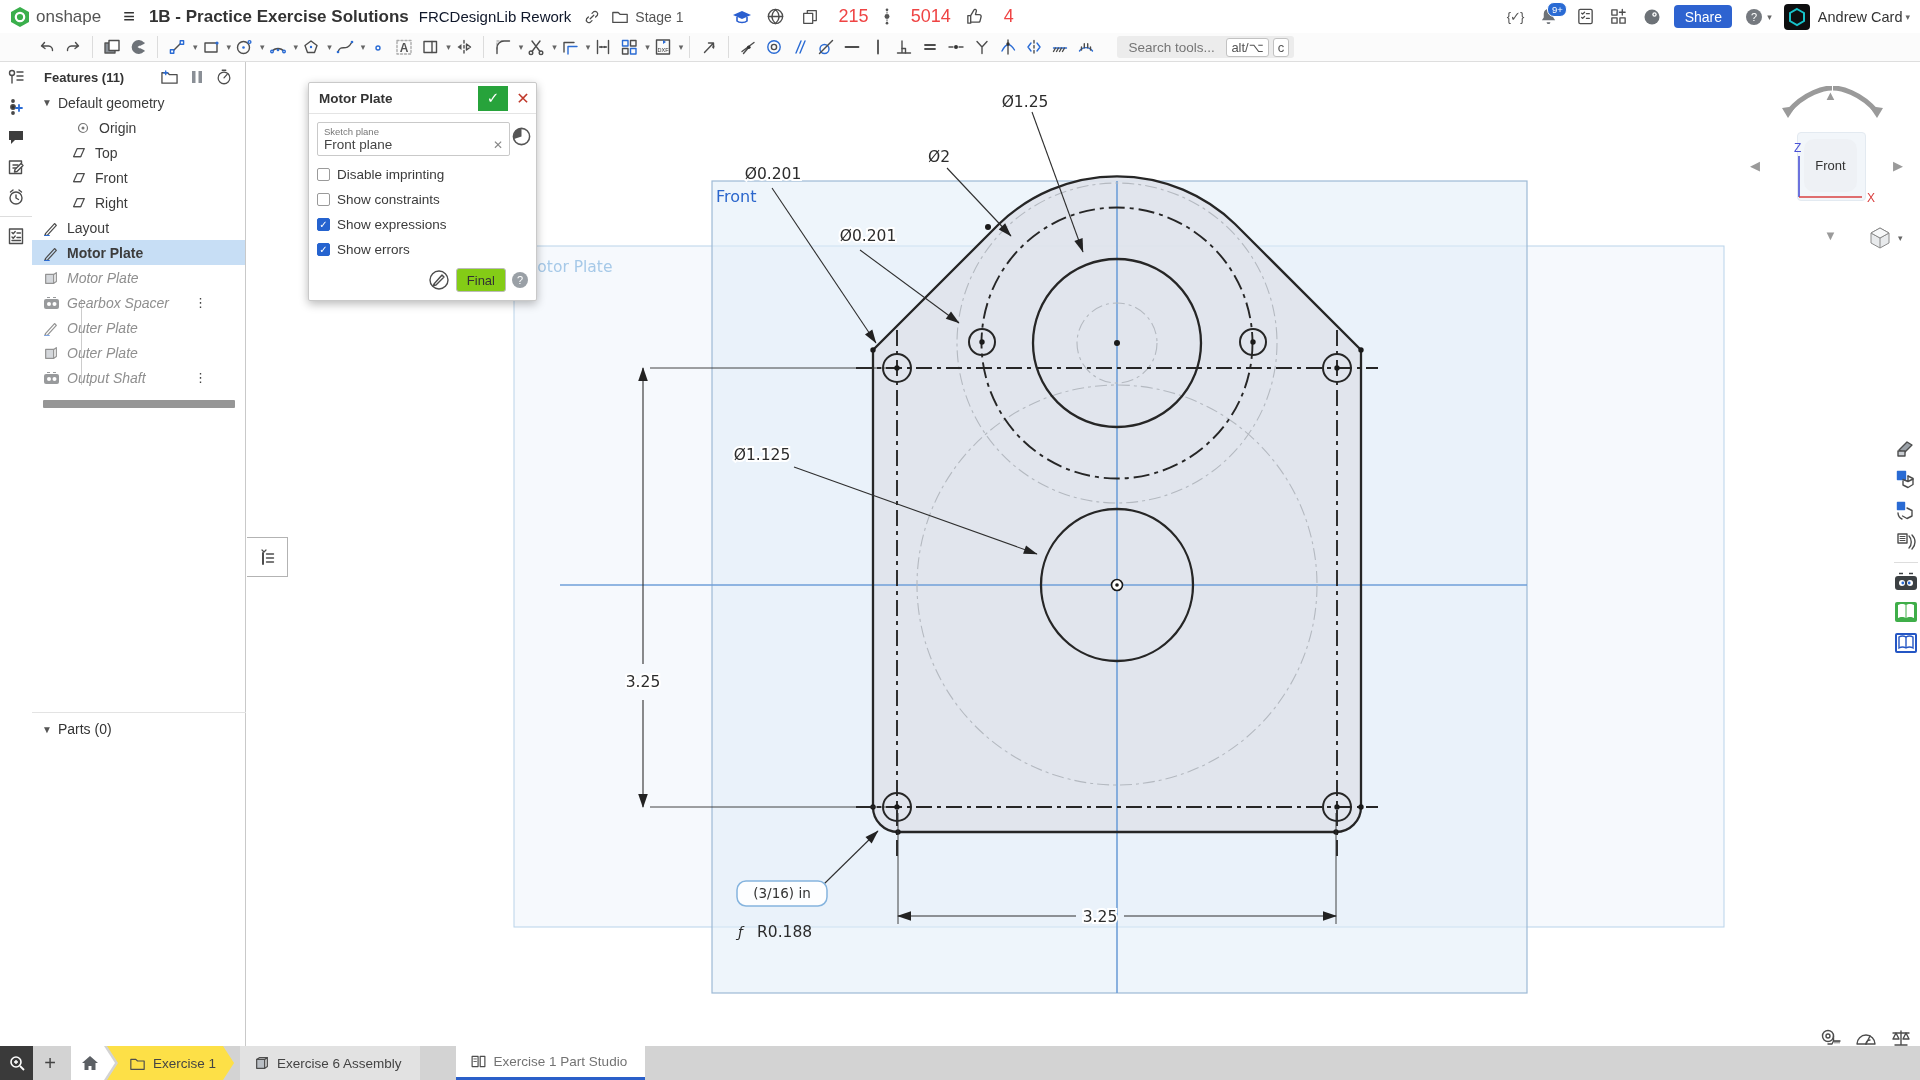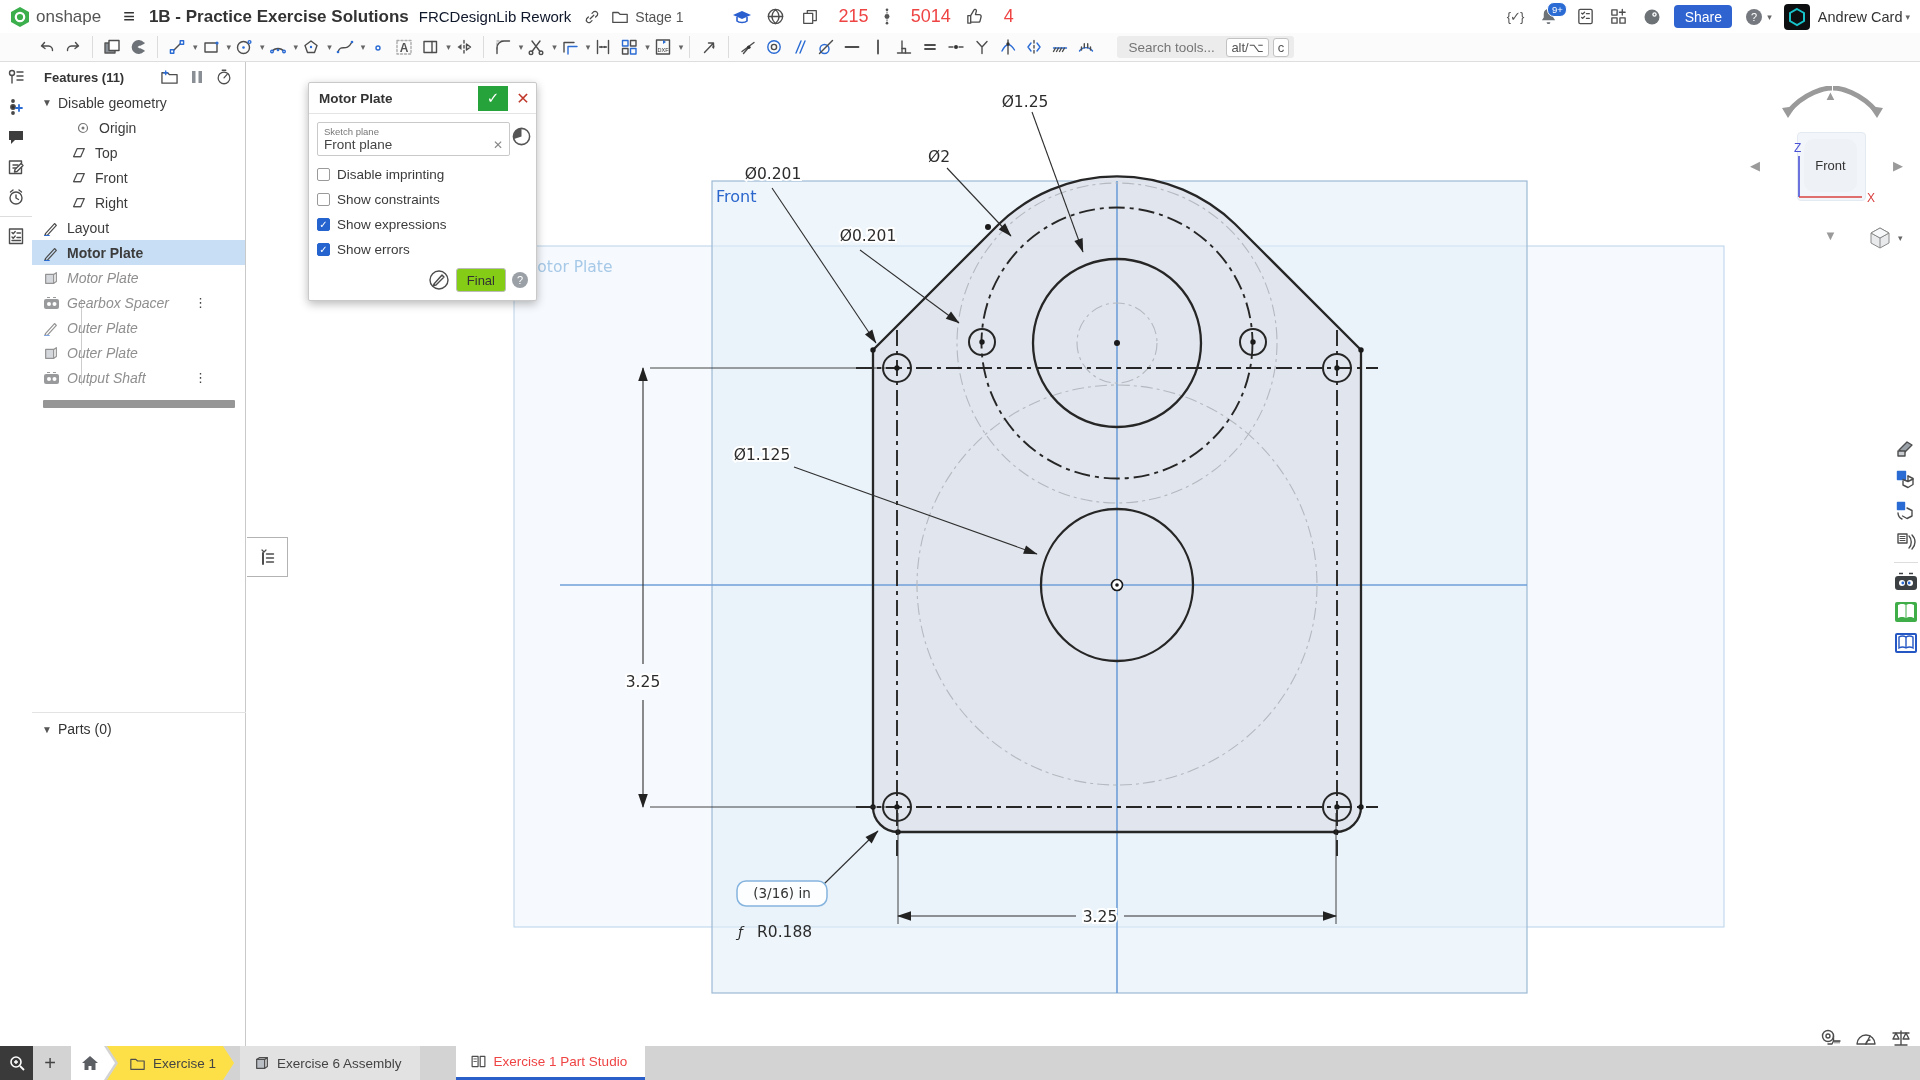--- a/index.html
+++ b/index.html
@@ -79,21 +79,21 @@
   .raildiv{width:24px;height:1px;background:#ddd}
   #measure-tools{position:absolute;left:1818px;top:1028px;display:flex;gap:12px}
   #dims-toggle{position:absolute;left:247px;top:537px;width:40px;height:38px;background:#fff;border:1px solid #b3b3b3;border-left:none;display:flex;align-items:center;justify-content:center}
   
   #tabsbar{position:absolute;left:0;top:1046px;width:1920px;height:34px;background:#d3d3d3;display:flex;align-items:stretch}
   #tab-search{width:33px;background:#3a3a3a;display:flex;align-items:center;justify-content:center}
   #tab-plus{width:34px;display:flex;align-items:center;justify-content:center;font-size:20px;color:#444}
   .dtab{display:flex;align-items:center;gap:7px;font-size:13.5px;color:#444;padding:0 18px 0 14px;position:relative}
   .dtab.chev2{background:#fde047;clip-path:polygon(0 0,calc(100% - 11px) 0,100% 50%,calc(100% - 11px) 100%,0 100%,11px 50%);padding-left:22px;margin-left:-8px}
   .dtab.flat{background:#e2e2e2;margin-left:6px}
-  .dtab.active{background:#fff;margin-left:36px;border-bottom:3px solid #2a5fc9;box-sizing:border-box;color:#ef4444}
+  .dtab.active{background:#fff;margin-left:36px;border-bottom:3px solid #2a5fc9;box-sizing:border-box;color:#737373}
   #home-tab{background:#fff;clip-path:polygon(0 0,calc(100% - 11px) 0,100% 50%,calc(100% - 11px) 100%,0 100%);display:flex;align-items:center;padding:0 16px 0 10px;margin-left:4px}
 </style>
 </head>
 <body>
 
 <div id="app">
 
   <header id="topbar">
     <span class="ic" style="margin-left:8px">
       <svg width="24" height="24" viewBox="0 0 24 24">
@@ -503,21 +503,21 @@
             <circle cx="10" cy="11" r="6.5"></circle>
             <path d="M10 11 L13.5 7 M8 2.5 h4"></path>
           </svg>
         </span>
     </div>
 
     <div id="guide"></div>
 
     <div class="frow">
       <span style="font-size:10px;color:#555;margin-right:6px">▼</span>
-      <span class="flabel">Disable geometry</span>
+      <span class="flabel">Default geometry</span>
     </div>
     <div class="frow child">
       <span class="fic">
           <svg width="12" height="12" viewBox="0 0 12 12">
             <circle cx="6" cy="6" r="4.5" fill="none" stroke="#777" stroke-width="1.2"></circle>
             <circle cx="6" cy="6" r="1.5" fill="#777"></circle>
           </svg>
         </span>
       <span>Origin</span>
     </div>

